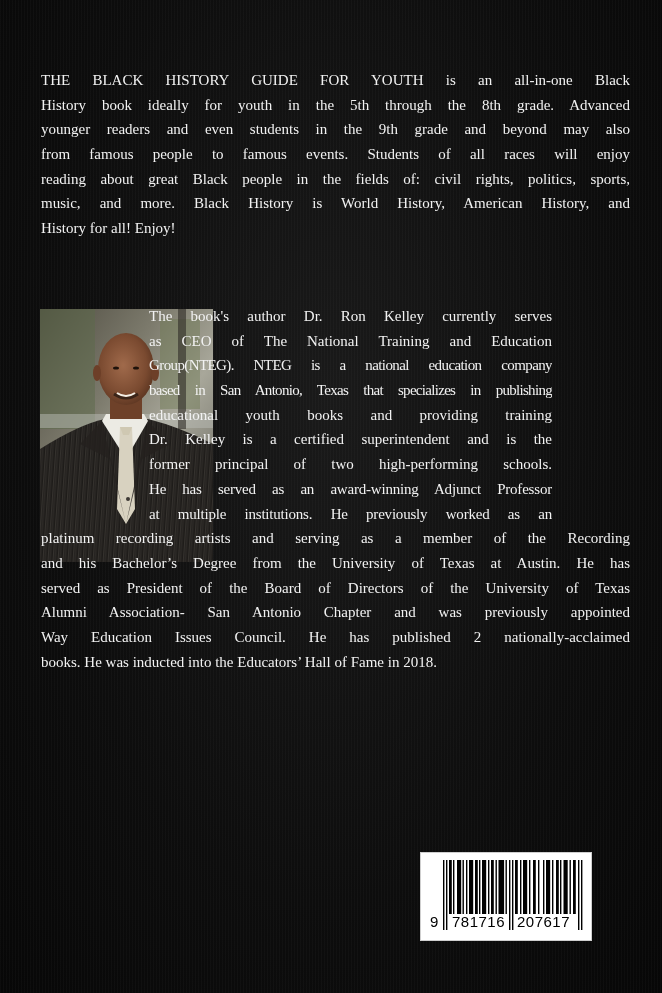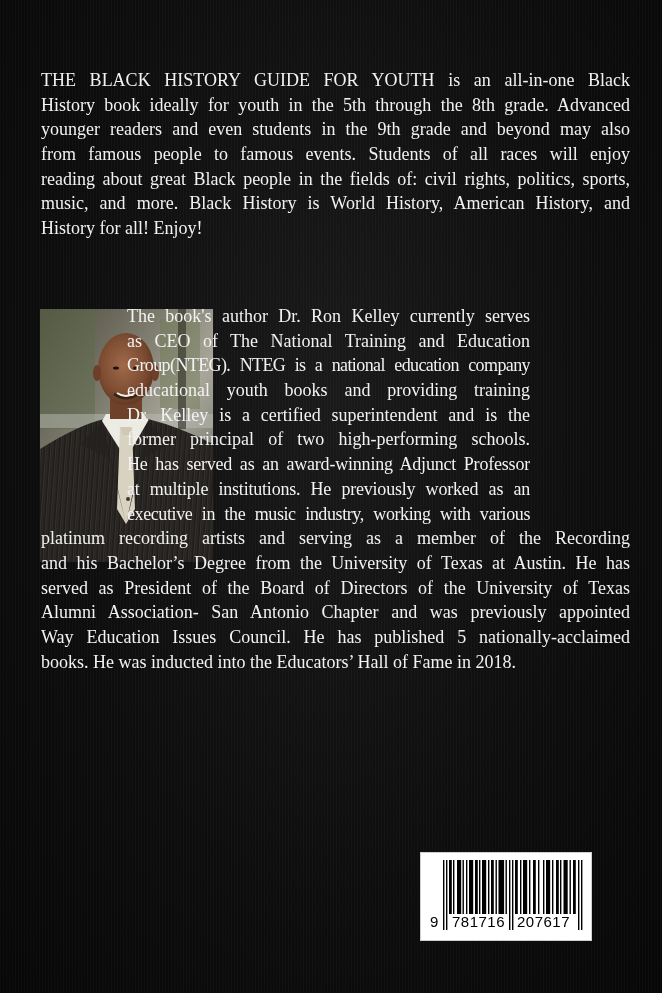--- a/index.html
+++ b/index.html
@@ -7,26 +7,26 @@
     width:662px; height:993px; overflow:hidden; position:relative;
     background-color:#0b0b0b;
     background-image:
       repeating-linear-gradient(90deg, rgba(255,255,255,0.025) 0px, rgba(255,255,255,0.025) 1px, transparent 1px, transparent 3px),
       radial-gradient(ellipse at 50% 40%, #1a1a1a 0%, #0d0d0d 60%, #070707 100%);
     font-family:"Liberation Serif", "DejaVu Serif", serif;
     color:#f2f2f2;
   }
   .block { position:absolute; left:41px; width:589px; }
   .line {
-    height:24.7px; line-height:24.7px; font-size:18px;
+    height:24.7px; line-height:24.7px; font-size:15px;
     white-space:nowrap; text-align:justify; text-align-last:justify;
     overflow:hidden;
   }
   .line.last { text-align:right; text-align-last:left; }
-  .line.indent { margin-left:86px; }
+  .line.indent { margin-left:108px; }
   #intro { top:68px; }
   #bio { top:304px; }
   #photo {
     position:absolute; left:40px; top:309px; width:173px; height:253px;
     overflow:hidden; background:#6b6b64;
   }
   #barcode {
     position:absolute; left:421px; top:853px; width:170px; height:87px;
     background:#ffffff; box-shadow:0 0 0 1px #cfcfcf;
   }
@@ -93,31 +93,31 @@
     <ellipse cx="76" cy="59" rx="3" ry="1.6" fill="#1e120b"></ellipse>
     <ellipse cx="96" cy="59" rx="3" ry="1.6" fill="#1e120b"></ellipse>
     <circle cx="88" cy="190" r="2" fill="#3d3833"></circle>
   </svg>
 </div>
 
 <div id="bio" class="block">
   <div class="line indent" style="width:403px">The book's author Dr. Ron Kelley currently serves</div>
   <div class="line indent" style="width:403px">as CEO of The National Training and Education</div>
   <div class="line indent" style="width:403px;letter-spacing:-0.6px">Group(NTEG). NTEG is a national education company</div>
+  <div class="line indent" style="width:403px;letter-spacing:-0.7px">based in San Antonio, Texas that specializes in publishing</div>
   <div class="line indent" style="width:403px">educational youth books and providing training</div>
   <div class="line indent" style="width:403px">Dr. Kelley is a certified superintendent and is the</div>
   <div class="line indent" style="width:403px">former principal of two high-performing schools.</div>
   <div class="line indent" style="width:403px;letter-spacing:-0.2px">He has served as an award-winning Adjunct Professor</div>
   <div class="line indent" style="width:403px;letter-spacing:-0.2px">at multiple institutions. He previously worked as an</div>
-  <div class="line indent" style="width:403px;letter-spacing:-0.4px">executive in the music industry, working with various</div>
   <div class="line">platinum recording artists and serving as a member of the Recording</div>
   <div class="line">and his Bachelor’s Degree from the University of Texas at Austin. He has</div>
   <div class="line">served as President of the Board of Directors of the University of Texas</div>
   <div class="line">Alumni Association- San Antonio Chapter and was previously appointed</div>
-  <div class="line">Way Education Issues Council. He has published 5 nationally-acclaimed</div>
+  <div class="line">Way Education Issues Council. He has published 2 nationally-acclaimed</div>
   <div class="line last">books. He was inducted into the Educators’ Hall of Fame in 2018.</div>
 </div>
 
 <div id="barcode">
   <svg class="bars" width="140" height="70" viewBox="0 0 140 70" xmlns="http://www.w3.org/2000/svg">
     <g fill="#000">
 
       <rect x="0" y="0" width="1.4" height="70"></rect>
       <rect x="3" y="0" width="1.4" height="70"></rect>
 

